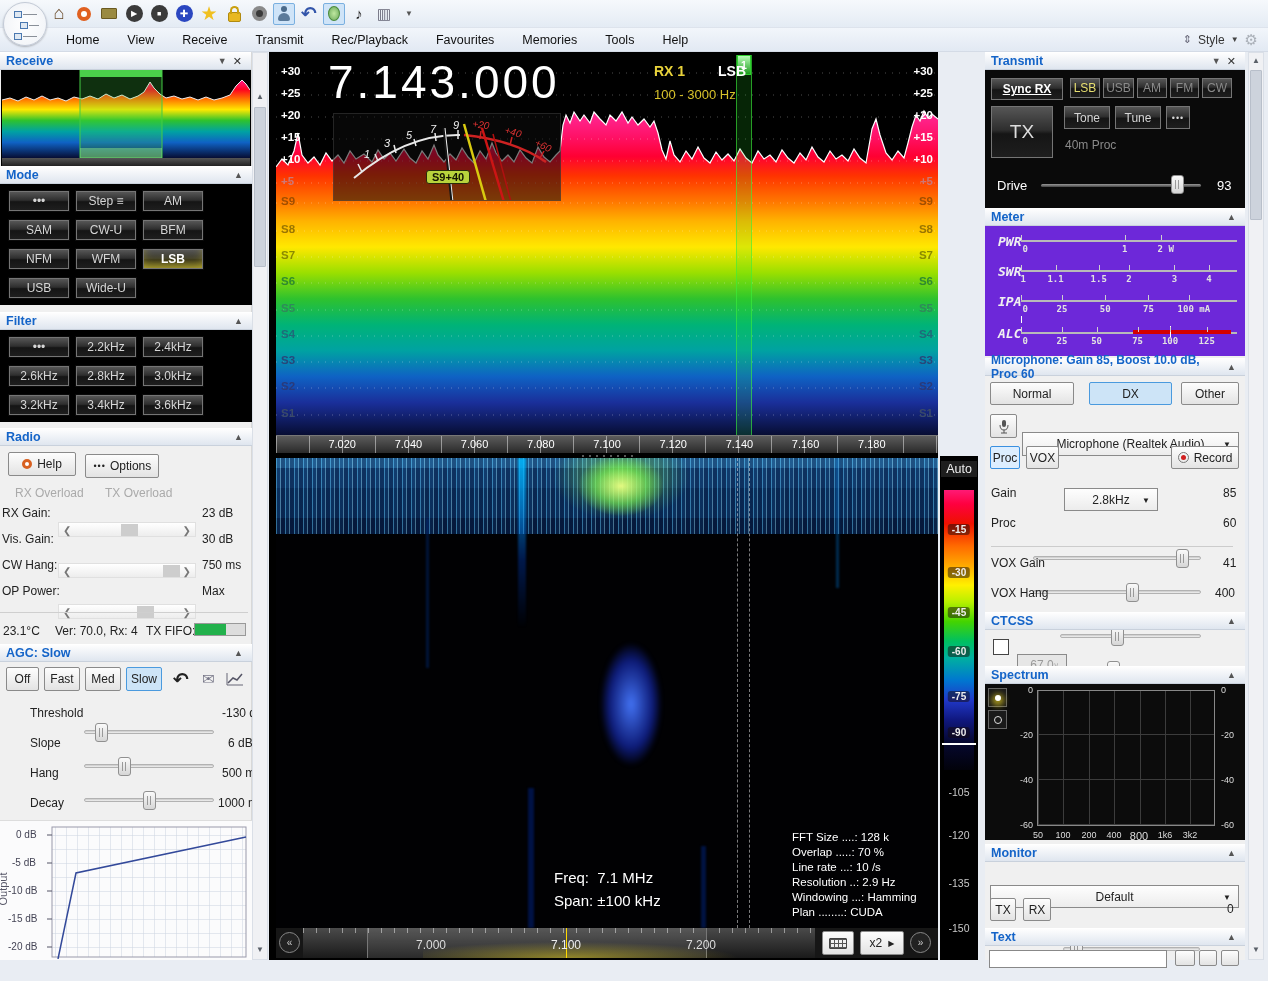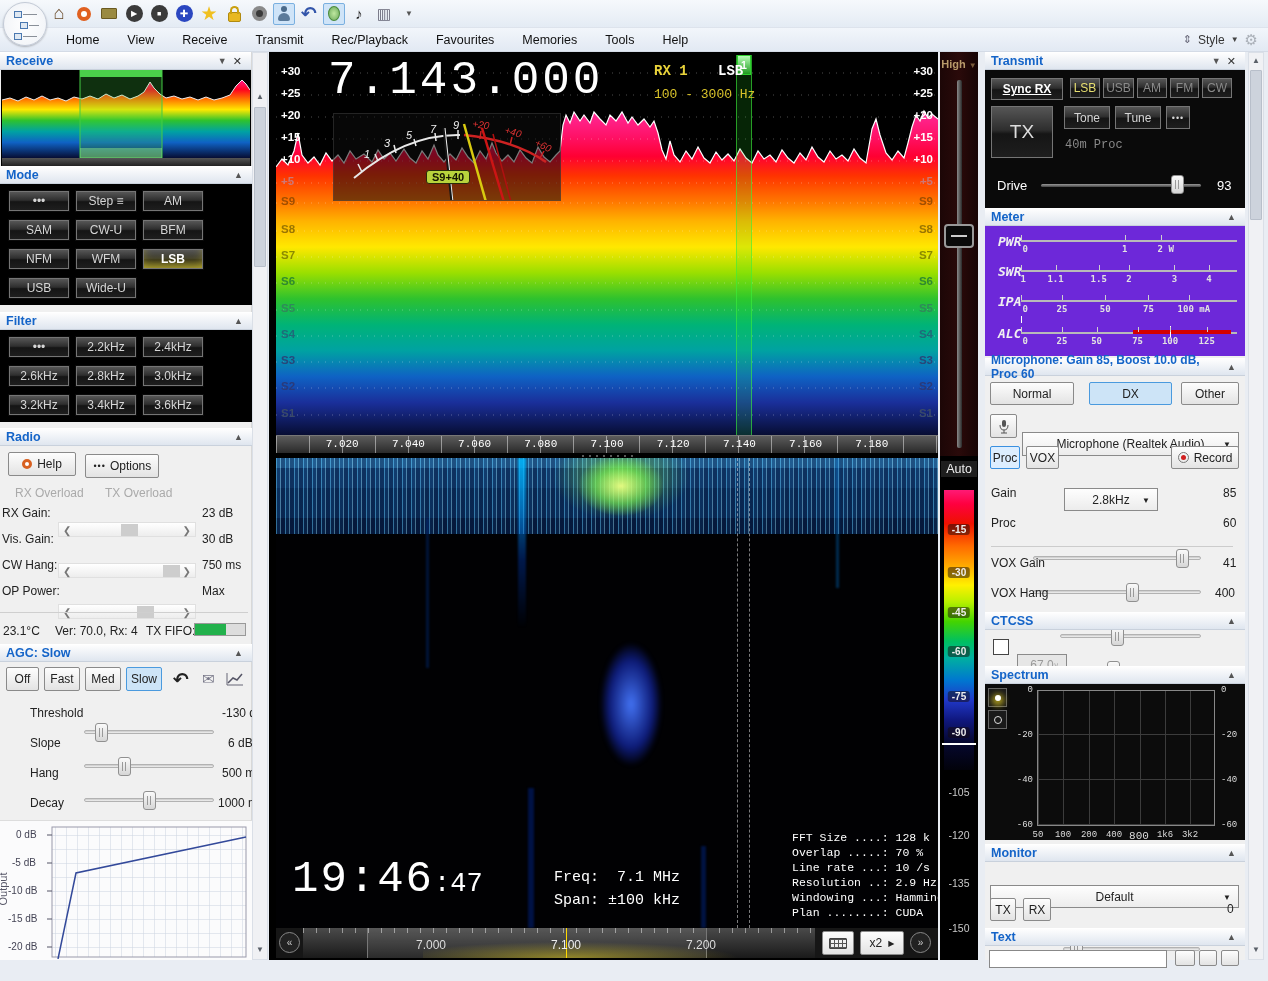--- a/index.html
+++ b/index.html
@@ -1,20 +1,20 @@
 <!DOCTYPE html>
 <html><head>
 <meta charset="utf-8">
 <style>
 *{margin:0;padding:0;box-sizing:border-box}
 html,body{background:#9aa0a8}
 .app{position:relative;width:1268px;height:981px;background:#e9edf3;overflow:hidden;
  font-family:"Liberation Sans","DejaVu Sans",sans-serif;font-size:12px;color:#222}
 .abs{position:absolute}
-.mono{font-family:Liberation Mono, monospace}
+.mono{font-family:Liberation Sans, sans-serif}
 
 .titlebar{position:absolute;left:0;top:0;width:1268px;height:28px;background:linear-gradient(#f6f9fc,#e4ebf4);border-bottom:1px solid #dde3ec;display:flex;align-items:center;gap:3px;padding-left:48px}
 .menubar{position:absolute;left:0;top:28px;width:1268px;height:24px;background:linear-gradient(#f2f6fb,#e2e9f3);border-bottom:1px solid #d4dbe6;display:flex;align-items:center}
 .menubar .mitem{padding:0 14px;font-size:12.5px;color:#111;cursor:pointer}
 .appcircle{position:absolute;left:3px;top:2px;width:44px;height:44px;border-radius:50%;background:radial-gradient(#ffffff,#eef1f6);border:1px solid #c3cad6;box-shadow:0 1px 2px rgba(0,0,0,.25);z-index:30}
 .node{position:absolute;width:8px;height:7px;background:#dfe8f2;border:1px solid #4a78b0}
 .nline{position:absolute;background:#8a9099}
 .tico{width:22px;height:22px;display:flex;align-items:center;justify-content:center;font-size:15px;cursor:pointer;border-radius:2px}
 .tico.selbox{background:#cfe4f8;border:1px solid #7ab0e0}
 .styler{margin-left:auto;display:flex;align-items:center;gap:6px;padding-right:10px;color:#333}
@@ -476,23 +476,20 @@
           repeating-linear-gradient(90deg, rgba(95,200,255,.5) 0 1px, rgba(12,62,125,.3) 1px 4px, rgba(145,220,255,.45) 4px 5px, rgba(6,32,82,.35) 5px 9px),
           linear-gradient(180deg,#2a6a9a 0 10px,#123a66 10px 30px,#0a2a50 30px 60px,#051530 60px 76px)"></div>
       <div class="abs" style="left:242px;top:0;width:8px;height:170px;filter:blur(1px);background:linear-gradient(180deg,rgba(0,185,255,.85),rgba(0,70,210,.35) 60%,transparent)"></div>
       <div class="abs" style="left:150px;top:60px;width:3px;height:150px;background:rgba(0,70,190,.3);filter:blur(1px)"></div>
       <div class="abs" style="left:560px;top:0;width:3px;height:130px;background:rgba(0,130,230,.35);filter:blur(1px)"></div>
       <div class="abs" style="left:322px;top:172px;width:66px;height:165px;filter:blur(2px);background:radial-gradient(ellipse 60% 48% at 50% 45%, rgba(70,120,255,.95), rgba(25,50,215,.55) 55%, transparent 78%)"></div>
       <div class="abs" style="left:252px;top:330px;width:6px;height:140px;background:rgba(0,45,170,.4);filter:blur(1px)"></div>
       <div class="abs" style="left:425px;top:388px;width:5px;height:82px;background:rgba(0,55,185,.35);filter:blur(1px)"></div>
       <div class="abs" style="left:461px;top:0;height:470px;border-left:1px dashed rgba(225,225,225,.55)"></div>
       <div class="abs" style="left:473px;top:0;height:470px;border-left:1px dashed rgba(225,225,225,.55)"></div>
-      <div class="abs mono" style="left:16px;top:396px;color:#fff">
-        <span style="font-size:44px;letter-spacing:2px">19:46</span><span style="font-size:27px">:47</span>
-      </div>
       <div class="abs mono" style="left:278px;top:408px;font-size:15px;color:#fff;line-height:23px">
         <div class="info-line">Freq:  7.1 MHz</div>
         <div class="info-line">Span: ±100 kHz</div>
       </div>
       <div class="abs mono" style="left:516px;top:372px;font-size:11.5px;color:#fff;line-height:15px">
         <div class="info-line">FFT Size ....: 128 k</div>
         <div class="info-line">Overlap .....: 70 %</div>
         <div class="info-line">Line rate ...: 10 /s</div>
         <div class="info-line">Resolution ..: 2.9 Hz</div>
         <div class="info-line">Windowing ...: Hamming</div>
@@ -515,27 +512,20 @@
         <span style="display:inline-block;width:18px;height:11px;border:1px solid #444;border-radius:1px;background:repeating-linear-gradient(90deg,#555 0 1px,transparent 1px 4px),repeating-linear-gradient(0deg,#555 0 1px,transparent 1px 4px)"></span>
       </div>
       <div class="lbtn abs" style="left:584px;top:3px;width:44px;height:24px;gap:6px">
         <span>x2</span>
           <span style="font-size:8px">▶</span>
       </div>
       <div class="abs" style="left:634px;top:4px;width:21px;height:21px;border-radius:50%;border:1px solid #888;background:#222;color:#ccc;display:flex;align-items:center;justify-content:center;font-size:10px">»</div>
     </div>
   </div>
 
-  <div class="abs" style="left:940px;top:52px;width:38px;height:404px;background:linear-gradient(90deg,#1c0606,#2a0a0a 50%,#160404)">
-    <div style="text-align:center;padding-top:6px;color:#b89a6a;font-size:11px;font-weight:bold"><span>High</span> <span style="font-size:8px;color:#7a5a3a">▼</span></div>
-    <div class="abs" style="left:17px;top:28px;width:5px;height:368px;background:linear-gradient(90deg,#8a8a8a,#2a2a2a);border-radius:2px"></div>
-    <div class="abs" style="left:4px;top:172px;width:30px;height:24px;background:#0a0a0a;border:2px solid #999;border-radius:4px">
-      <div style="margin:9px 5px 0;height:2px;background:#ccc"></div>
-    </div>
-  </div>
   <div class="abs" style="left:940px;top:456px;width:38px;height:504px;background:#000">
     <div style="margin:5px 1px 8px;background:#1e1e1e;color:#eee;font-size:12.5px;text-align:center;padding:1px 0">Auto</div>
     <div class="abs" style="left:4px;top:34px;width:30px;height:280px;background:linear-gradient(180deg,#ff1a75 0%,#ff0040 5%,#ee1100 12%,#ff6a00 20%,#ffb300 28%,#fff000 34%,#b8f000 40%,#44d400 47%,#00c060 54%,#00b0a0 60%,#0077d0 68%,#2038c8 75%,#101880 82%,#060830 90%,#02020a 100%)"></div>
     <span class="wfbadge" style="top:68px">-15</span>
     <span class="wfbadge" style="top:111px">-30</span>
     <span class="wfbadge" style="top:151px">-45</span>
     <span class="wfbadge" style="top:190px">-60</span>
     <span class="wfbadge" style="top:235px">-75</span>
     <span class="wfbadge" style="top:271px">-90</span>
     <div class="abs" style="left:2px;top:287px;width:34px;height:2px;background:#fff"></div>

